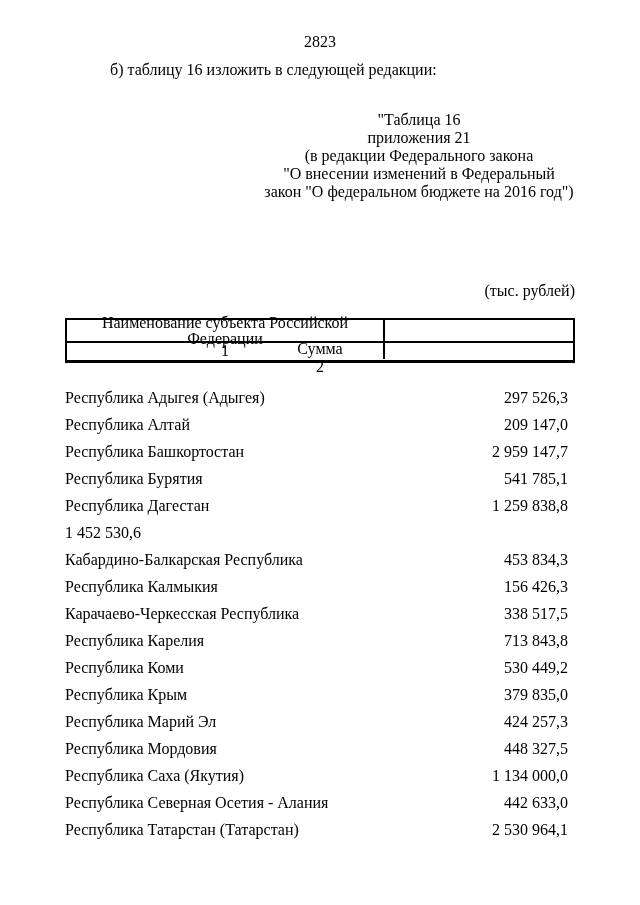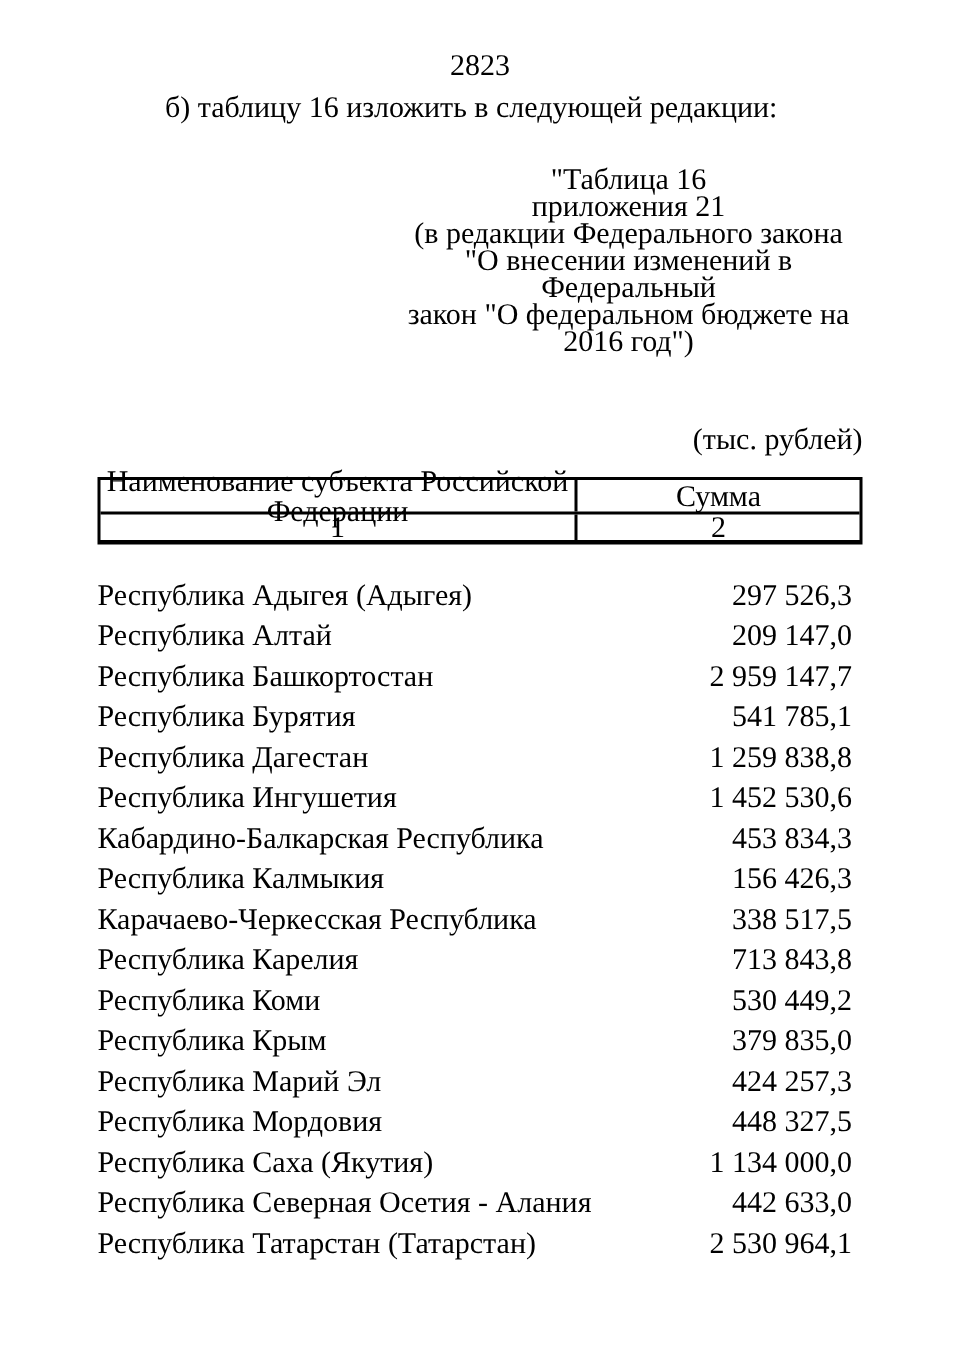--- a/index.html
+++ b/index.html
@@ -4,21 +4,21 @@
 <style>
   * { margin: 0; padding: 0; box-sizing: border-box; }
   html, body { background: #ffffff; }
   .page {
     position: relative;
     width: 640px;
     height: 905px;
     background: #ffffff;
     color: #000000;
     font-family: "Liberation Serif", "DejaVu Serif", serif;
-    font-size: 20px;
+    font-size: 16px;
     overflow: hidden;
   }
   .page-number {
     position: absolute;
     top: 33px;
     left: 0;
     width: 100%;
     text-align: center;
   }
   .intro-line {
@@ -53,20 +53,21 @@
   .hdr-table {
     position: absolute;
     top: 318px;
     left: 65px;
     width: 510px;
     border: 2px solid #000000;
     border-bottom: 3px solid #000000;
   }
   .hdr-row {
     display: flex;
+    flex-direction: column;
   }
   .hdr-row.first { height: 23px; border-bottom: 2px solid #000000; }
   .hdr-row.second { height: 17px; }
   .hdr-cell {
     text-align: center;
     line-height: 1;
   }
   .hdr-cell.c1 { width: 318px; border-right: 2px solid #000000; height: 100%; display: flex; align-items: center; justify-content: center; }
   .hdr-cell.c2 { flex: 1; height: 100%; display: flex; align-items: center; justify-content: center; }
   .data-rows {
@@ -135,21 +136,20 @@
       <span class="row-name">Республика Бурятия</span>
       <span class="row-amount">541 785,1</span>
     </div>
 
     <div class="row">
       <span class="row-name">Республика Дагестан</span>
       <span class="row-amount">1 259 838,8</span>
     </div>
 
     <div class="row">
-      <span class="row-name">Республика Ингушетия</span>
       <span class="row-amount">1 452 530,6</span>
     </div>
 
     <div class="row">
       <span class="row-name">Кабардино-Балкарская Республика</span>
       <span class="row-amount">453 834,3</span>
     </div>
 
     <div class="row">
       <span class="row-name">Республика Калмыкия</span>

